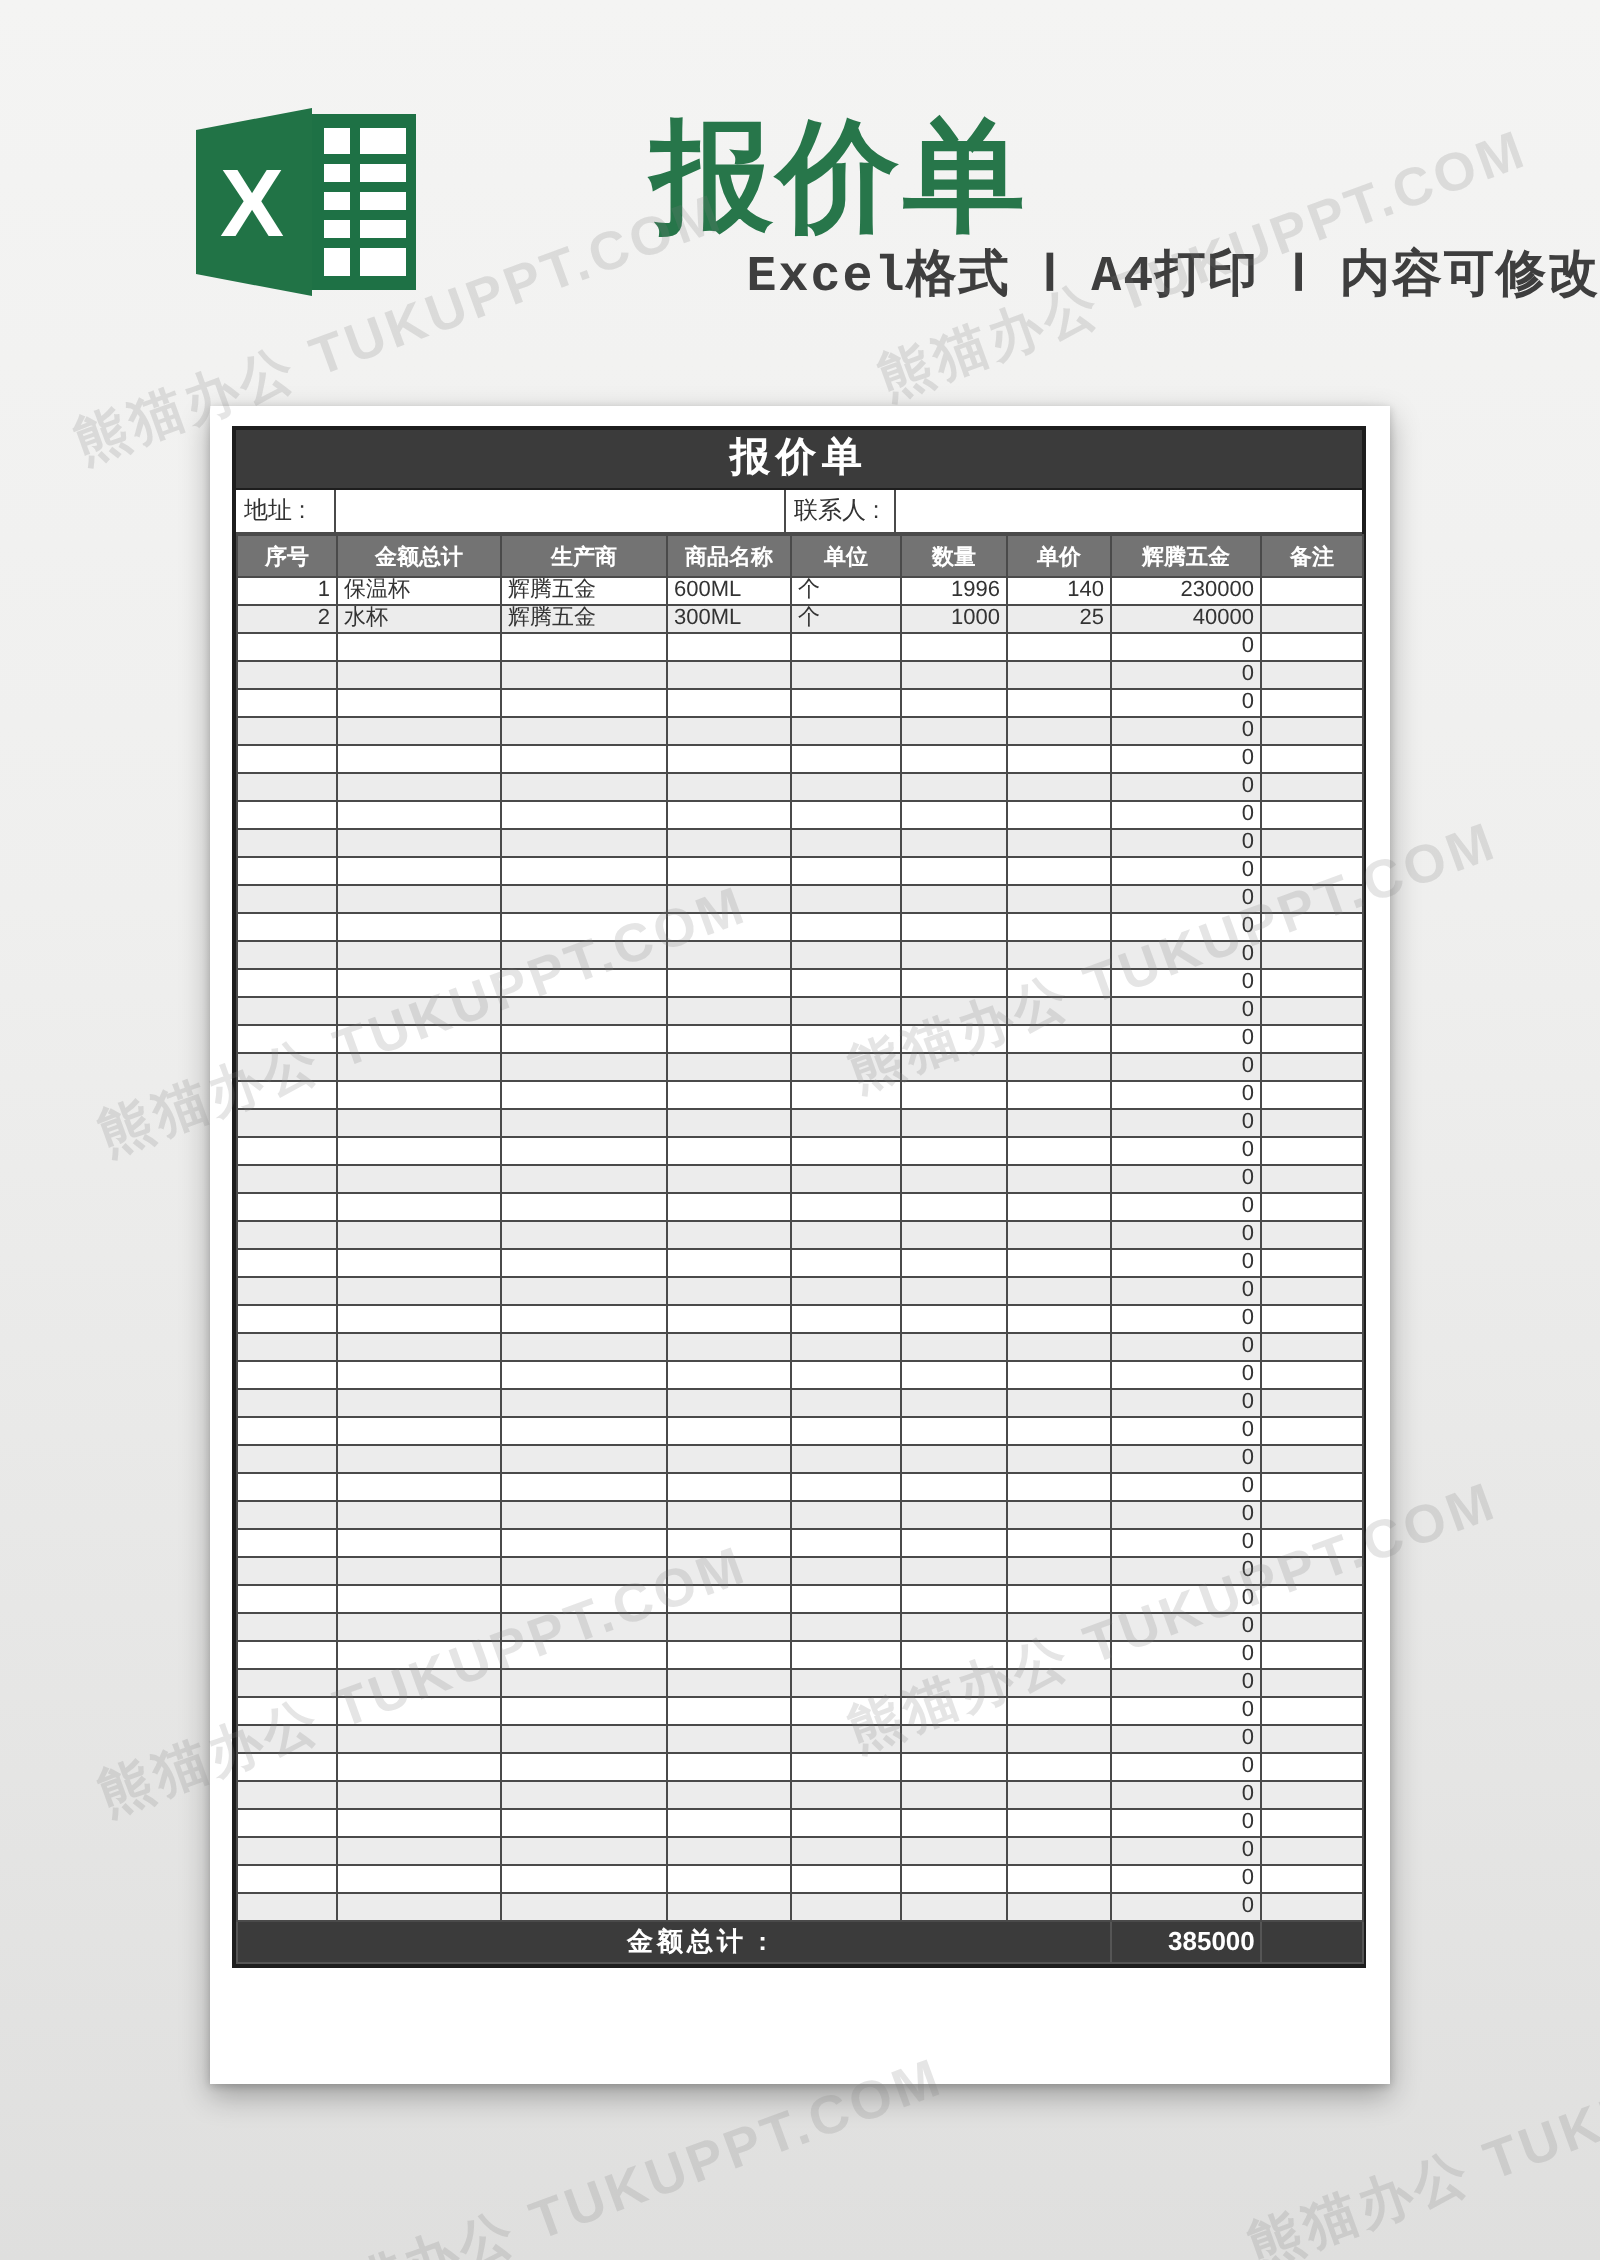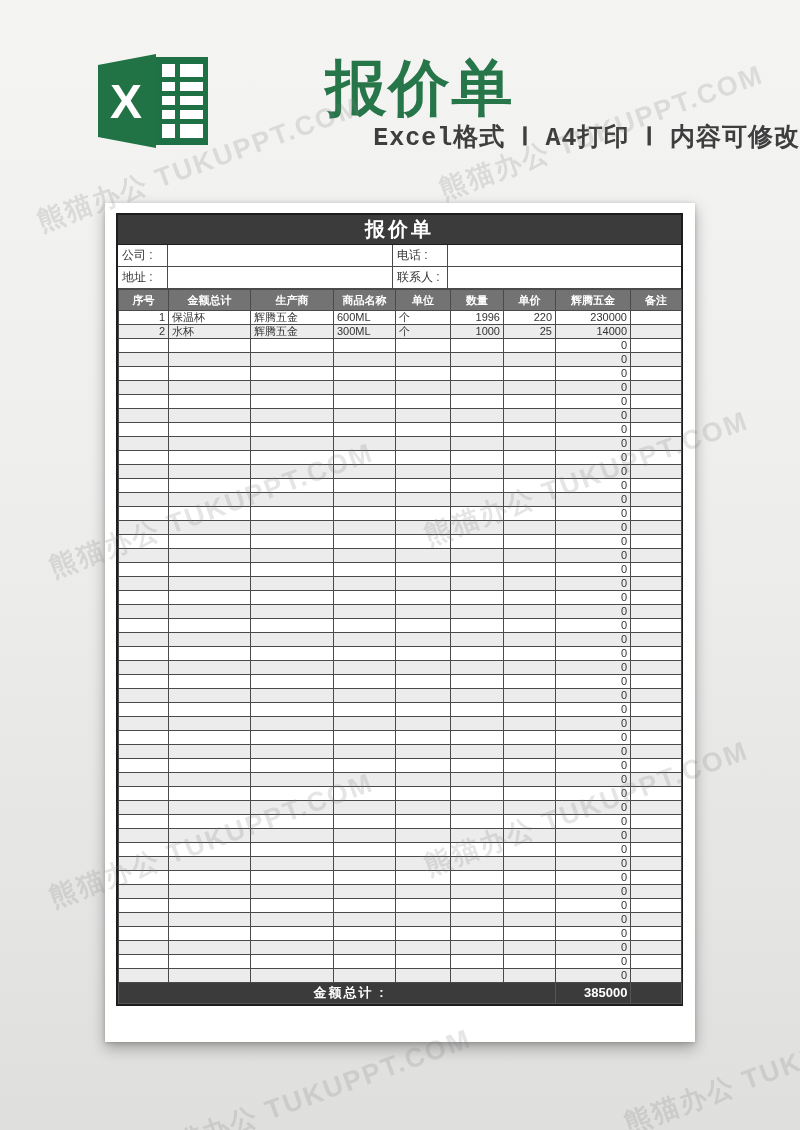--- a/index.html
+++ b/index.html
@@ -99,26 +99,20 @@
       <div class="wm" style="left: 415px; top: 790px;">熊猫办公 TUKUPPT.COM</div>
       <div class="wm" style="left: 138px; top: 1078px;">熊猫办公 TUKUPPT.COM</div>
       <div class="wm" style="left: 615px; top: 1048px;">熊猫办公 TUKUPPT.COM</div>
     </div>
 
   <div class="sheet">
     <div class="quote-table">
 
       <div class="title-bar">报价单</div>
 
-      <div class="info-row">
-        <div class="cell">公司 :</div>
-        <div class="cell"></div>
-        <div class="cell">电话 :</div>
-        <div class="cell"></div>
-      </div>
 
       <div class="info-row">
         <div class="cell">地址 :</div>
         <div class="cell"></div>
         <div class="cell">联系人 :</div>
         <div class="cell"></div>
       </div>
 
       <table class="grid">
         <colgroup>
@@ -146,33 +140,33 @@
             </tr>
           </thead>
         <tbody id="body-rows">
             <tr>
               <td class="num">1</td>
               <td>保温杯</td>
               <td>辉腾五金</td>
               <td>600ML</td>
               <td>个</td>
               <td class="num">1996</td>
-              <td class="num">220</td>
+              <td class="num">140</td>
               <td class="num">230000</td>
               <td></td>
             </tr>
             <tr>
               <td class="num">2</td>
               <td>水杯</td>
               <td>辉腾五金</td>
               <td>300ML</td>
               <td>个</td>
               <td class="num">1000</td>
               <td class="num">25</td>
-              <td class="num">14000</td>
+              <td class="num">40000</td>
               <td></td>
             </tr>
             <tr>
               <td class="num"></td>
               <td></td>
               <td></td>
               <td></td>
               <td></td>
               <td class="num"></td>
               <td class="num"></td>

